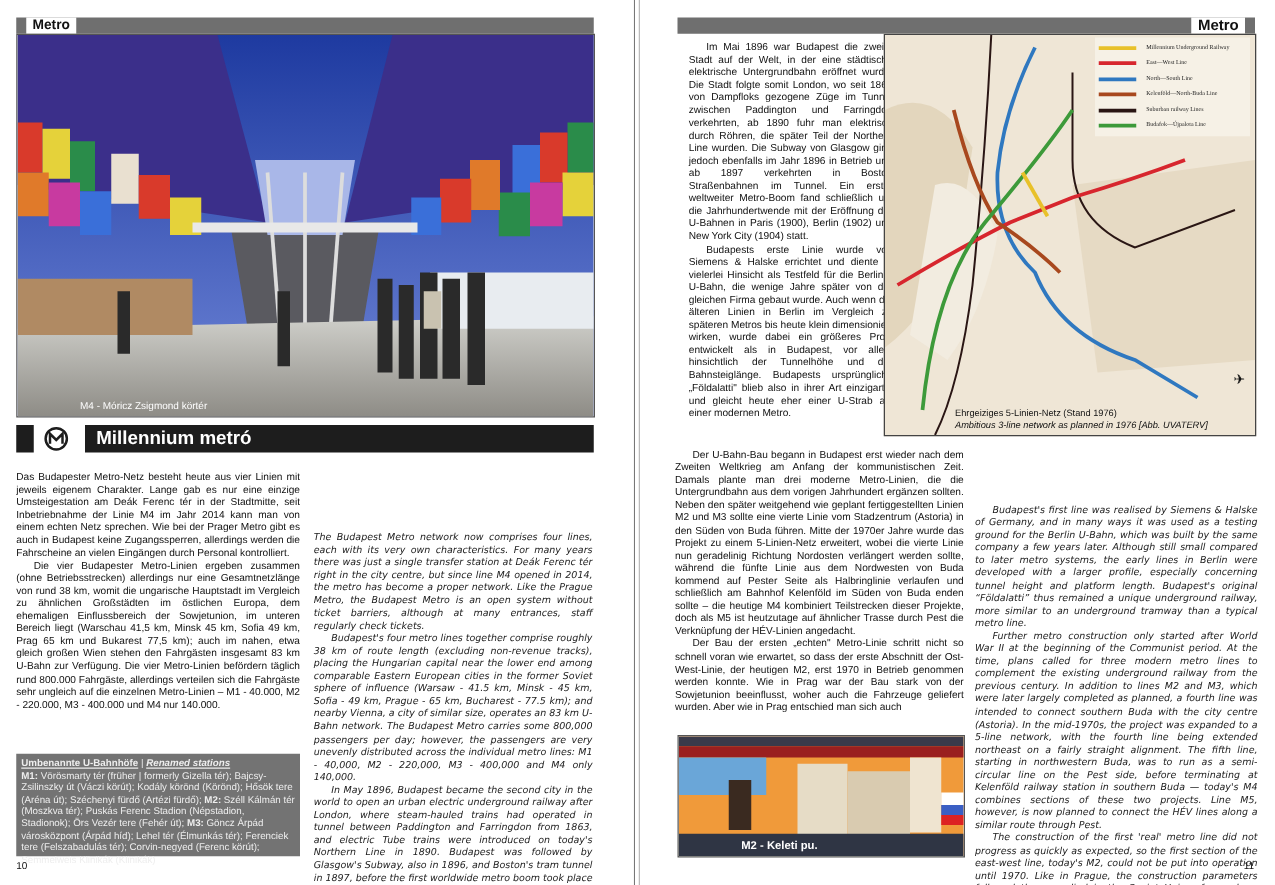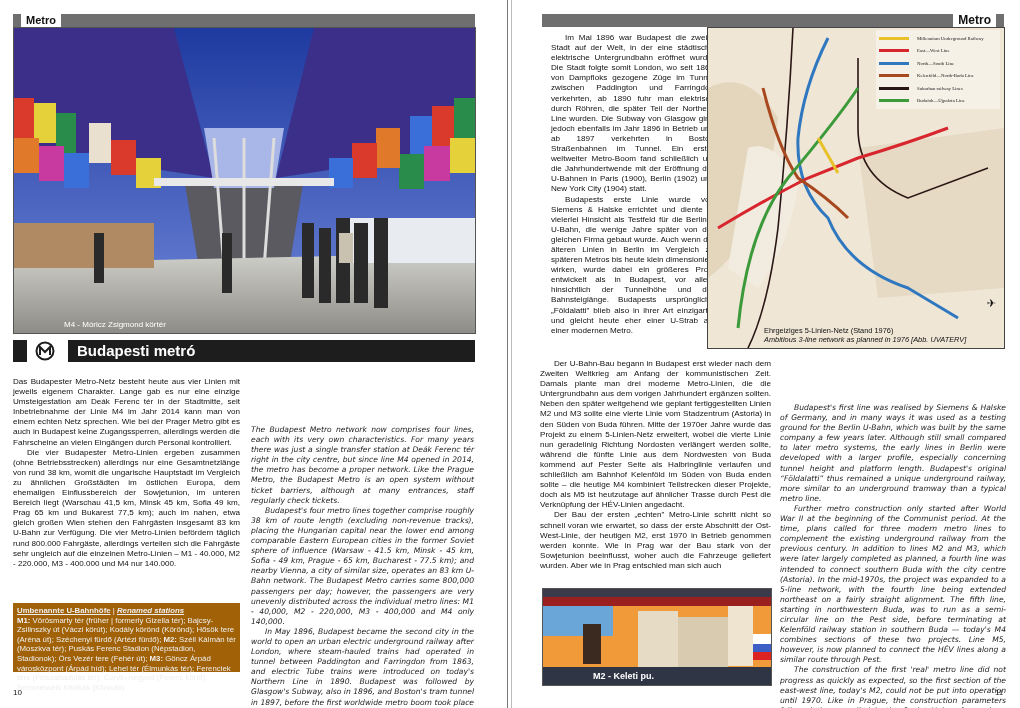--- a/index.html
+++ b/index.html
@@ -17,21 +17,21 @@
   .photo{position:absolute;overflow:hidden;border:1px solid #555;}
   .photo .cap{position:absolute;left:6px;bottom:4px;color:#fff;font-size:8px;padding-left:44px;}
   .title-bar{position:absolute;left:13px;top:340px;width:462px;height:22px;}
   .title-bar .blk{position:absolute;left:0;top:0;width:14px;height:22px;background:#1d1d1d;}
   .title-bar .logo{position:absolute;left:22px;top:1px;width:20px;height:20px;}
   .title-bar .bar{position:absolute;left:55px;top:0;right:0;height:22px;background:#1d1d1d;color:#fff;font-weight:bold;font-size:15px;line-height:22px;padding-left:9px;}
   .col{position:absolute;font-size:8.1px;line-height:10.1px;text-align:justify;}
   .col p{margin:0;}
   .col p.ind{text-indent:14px;}
   .it{font-family:"DejaVu Sans",sans-serif;font-style:italic;font-size:7.6px;line-height:10.1px;color:#222;margin-top:44px;}
-  .box{position:absolute;left:13px;top:603px;width:227px;height:69px;background:#a16207;color:#eee;font-size:7.8px;line-height:9.6px;padding:3px 4px;box-sizing:border-box;}
+  .box{position:absolute;left:13px;top:603px;width:227px;height:82px;background:#737373;color:#eee;font-size:7.8px;line-height:9.6px;padding:3px 4px;box-sizing:border-box;}
   .box .hd{text-decoration:underline;font-weight:bold;}
   .pnum{position:absolute;font-size:8px;top:688px;}
   .map{position:absolute;left:707px;top:27px;width:296px;height:320px;background:#efe6d6;border:1px solid #444;overflow:hidden;}
   .legend{position:absolute;right:4px;top:2px;width:118px;background:#f6f1e6;padding:2px 3px;}
   .leg{display:flex;align-items:center;height:12.5px;}
   .leg .sw{width:30px;height:3px;margin-right:8px;}
   .leg .lt{font-family:"Liberation Serif",serif;font-size:4.8px;color:#222;}
   .mapcap{position:absolute;left:56px;bottom:4px;font-size:7.4px;line-height:9px;color:#111;}
   .mapcap .en{font-style:italic;}
 </style>
@@ -100,21 +100,21 @@
     </svg>
     <span class="cap">M4 - Móricz Zsigmond körtér</span>
   </div>
 
   <div class="title-bar">
     <div class="blk"></div>
     <svg class="logo" viewBox="0 0 20 20">
       <circle cx="10" cy="10" r="8.5" fill="#fff" stroke="#1d1d1d" stroke-width="2"></circle>
       <path d="M5 14 L5 6 L10 11 L15 6 L15 14" fill="none" stroke="#1d1d1d" stroke-width="2"></path>
     </svg>
-    <div class="bar">Budapesti metró</div>
+    <div class="bar">Millennium metró</div>
   </div>
 
   <div class="col" style="left:13px;top:377px;width:227px;">
     <p>Das Budapester Metro-Netz besteht heute aus vier Linien mit jeweils eigenem Charakter. Lange gab es nur eine einzige Umsteigestation am Deák Ferenc tér in der Stadtmitte, seit Inbetriebnahme der Linie M4 im Jahr 2014 kann man von einem echten Netz sprechen. Wie bei der Prager Metro gibt es auch in Budapest keine Zugangssperren, allerdings werden die Fahrscheine an vielen Eingängen durch Personal kontrolliert.</p>
     <p class="ind">Die vier Budapester Metro-Linien ergeben zusammen (ohne Betriebsstrecken) allerdings nur eine Gesamtnetzlänge von rund 38 km, womit die ungarische Hauptstadt im Vergleich zu ähnlichen Großstädten im östlichen Europa, dem ehemaligen Einflussbereich der Sowjetunion, im unteren Bereich liegt (Warschau 41,5 km, Minsk 45 km, Sofia 49 km, Prag 65 km und Bukarest 77,5 km); auch im nahen, etwa gleich großen Wien stehen den Fahrgästen insgesamt 83 km U-Bahn zur Verfügung. Die vier Metro-Linien befördern täglich rund 800.000 Fahrgäste, allerdings verteilen sich die Fahrgäste sehr ungleich auf die einzelnen Metro-Linien – M1 - 40.000, M2 - 220.000, M3 - 400.000 und M4 nur 140.000.</p>
   </div>
 
   <div class="col it" style="left:251px;top:381px;width:223px;font-style:italic;">
     <p>The Budapest Metro network now comprises four lines, each with its very own characteristics. For many years there was just a single transfer station at Deák Ferenc tér right in the city centre, but since line M4 opened in 2014, the metro has become a proper network. Like the Prague Metro, the Budapest Metro is an open system without ticket barriers, although at many entrances, staff regularly check tickets.</p>
     <p class="ind">Budapest's four metro lines together comprise roughly 38 km of route length (excluding non-revenue tracks), placing the Hungarian capital near the lower end among comparable Eastern European cities in the former Soviet sphere of influence (Warsaw - 41.5 km, Minsk - 45 km, Sofia - 49 km, Prague - 65 km, Bucharest - 77.5 km); and nearby Vienna, a city of similar size, operates an 83 km U-Bahn network. The Budapest Metro carries some 800,000 passengers per day; however, the passengers are very unevenly distributed across the individual metro lines: M1 - 40,000, M2 - 220,000, M3 - 400,000 and M4 only 140,000.</p>

